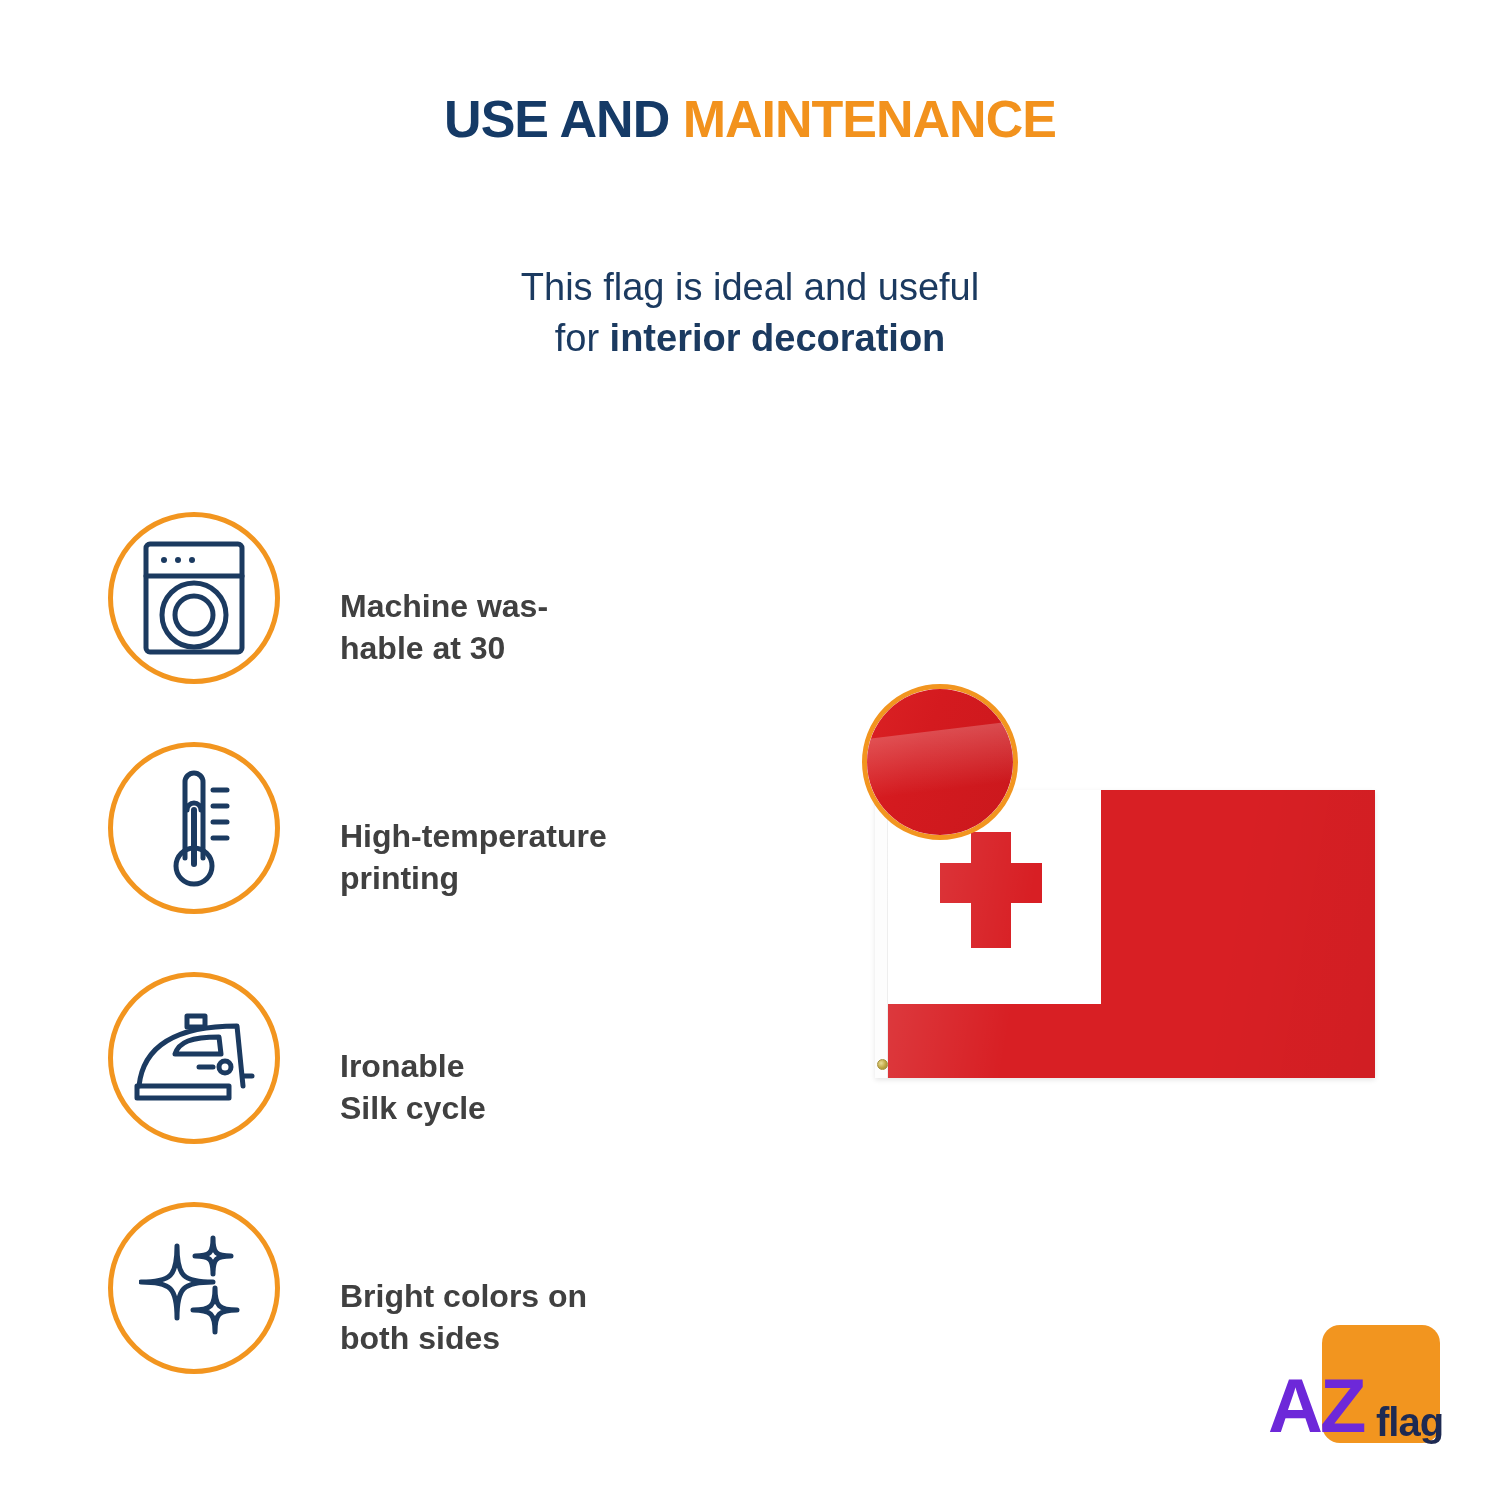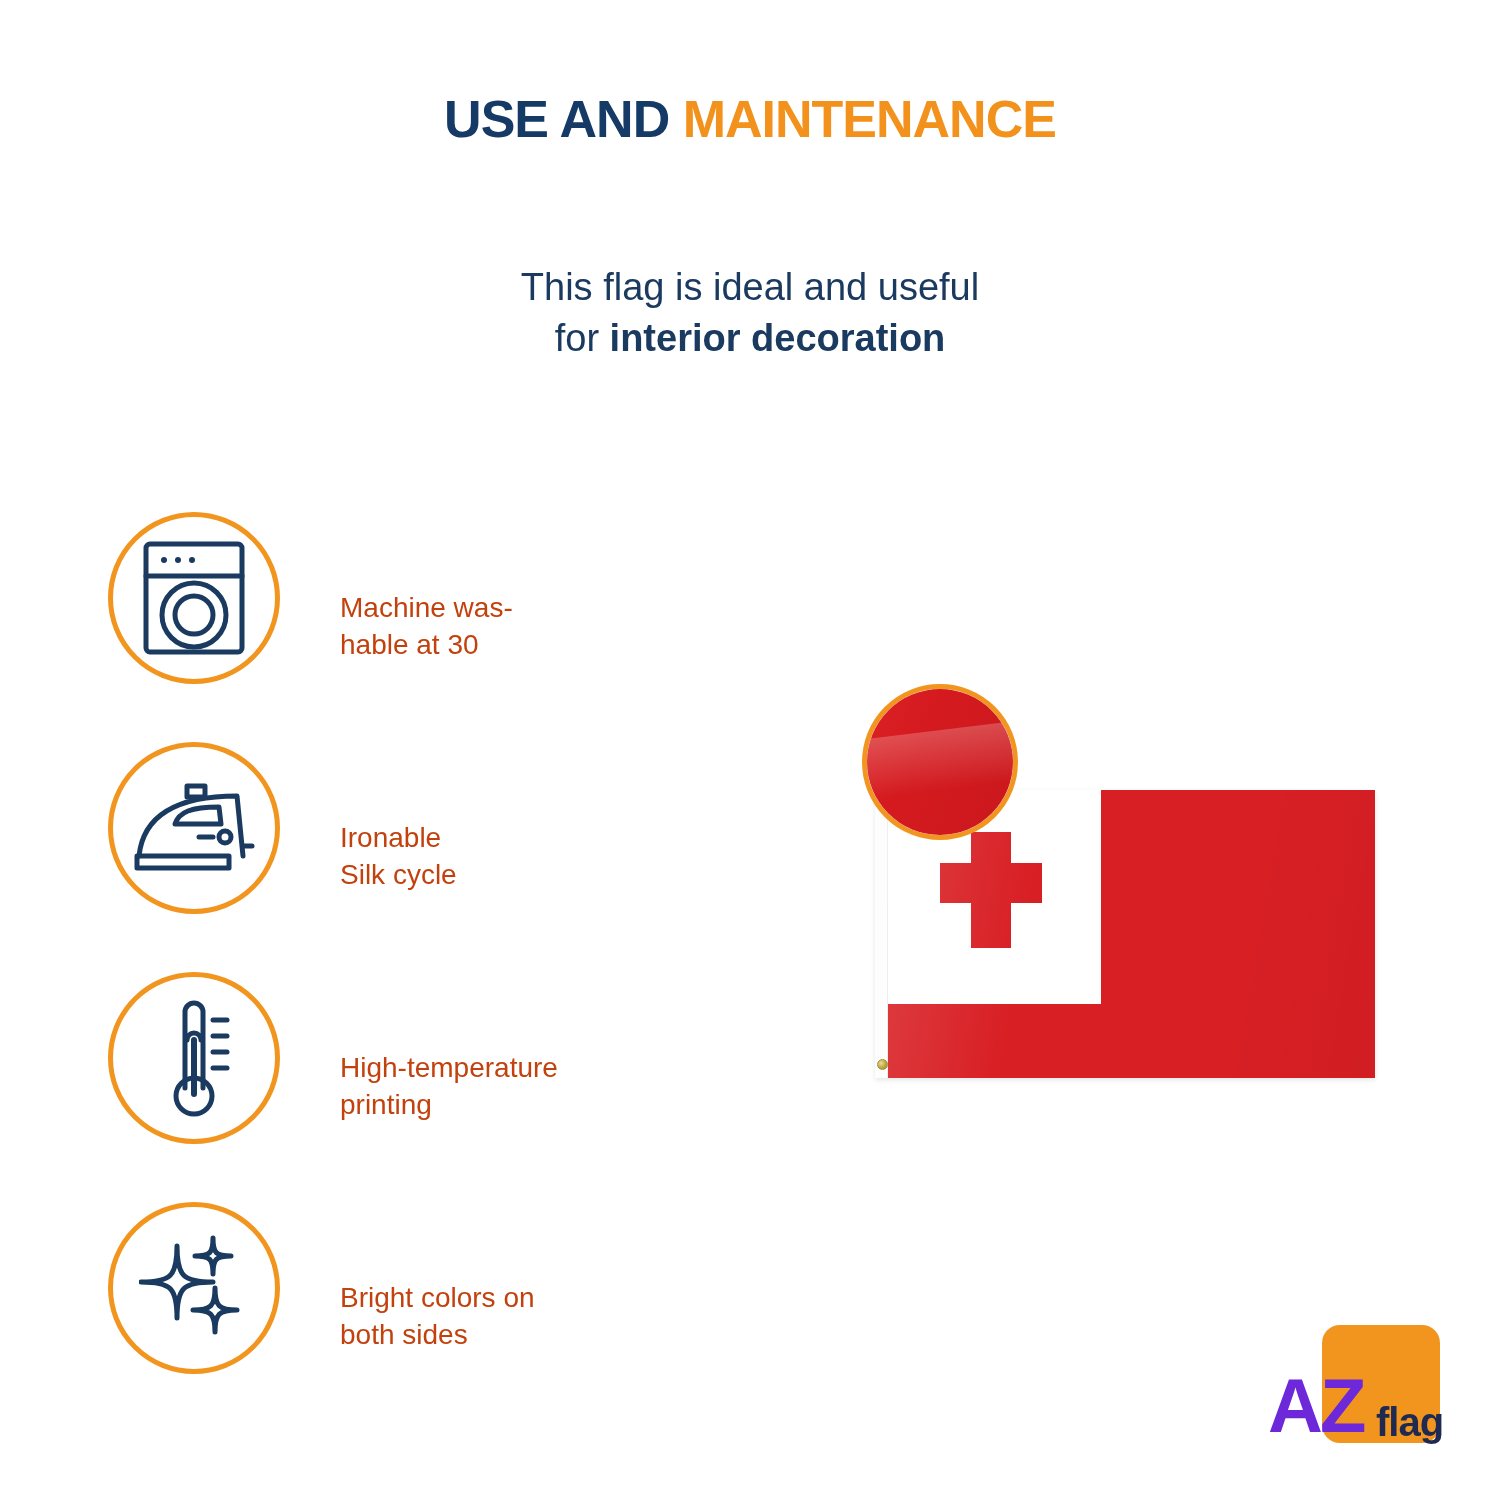--- a/index.html
+++ b/index.html
@@ -75,23 +75,23 @@
     justify-content: center;
   }
   .feature-circle svg {
     display: block;
   }
   .feature-text {
     position: absolute;
     left: 232px;
     top: 50%;
     transform: translateY(-50%);
-    color: #c2410c;
-    font-size: 28px;
-    font-weight: 400;
+    color: #404040;
+    font-size: 32px;
+    font-weight: 700;
     line-height: 1.32;
     white-space: pre-line;
   }
 
   
   .flag-wrap {
     position: absolute;
     left: 862px;
     top: 684px;
     width: 520px;
@@ -265,38 +265,20 @@
             <circle cx="22" cy="20" r="3" fill="#1B3A60" stroke="none"></circle>
             <circle cx="36" cy="20" r="3" fill="#1B3A60" stroke="none"></circle>
             <circle cx="50" cy="20" r="3" fill="#1B3A60" stroke="none"></circle>
             <circle cx="52" cy="75" r="32"></circle>
             <circle cx="52" cy="75" r="19"></circle>
           </svg>
         </span>
       </div>
       <div class="feature-text">Machine was-
 hable at 30</div>
-    </div>
-
-    <div class="feature">
-      <div class="feature-circle">
-        <span>
-          <svg width="122" height="92" viewBox="0 0 122 92" fill="none" stroke="#1B3A60" stroke-width="5" stroke-linecap="round" stroke-linejoin="round">
-            <path d="M6 74 C10 36 40 14 104 14 L110 74"></path>
-            <rect x="54" y="4" width="18" height="11"></rect>
-            <path d="M42 42 C46 30 58 25 86 25 L88 42 Z"></path>
-            <line x1="66" y1="55" x2="80" y2="55"></line>
-            <circle cx="92" cy="55" r="6"></circle>
-            <line x1="110" y1="64" x2="119" y2="64"></line>
-            <rect x="4" y="74" width="92" height="12"></rect>
-          </svg>
-        </span>
-      </div>
-      <div class="feature-text">Ironable
-Silk cycle</div>
     </div>
 
     <div class="feature">
       <div class="feature-circle">
         <span>
           <svg width="74" height="124" viewBox="0 0 74 124" fill="none" stroke="#1B3A60" stroke-width="5" stroke-linecap="round" stroke-linejoin="round">
             <path d="M28 92 V16 a9 9 0 0 1 18 0 V92"></path>
             <circle cx="37" cy="100" r="18"></circle>
             <path d="M37 98 V44" stroke-width="6"></path>
             <path d="M30 44 a7 7 0 0 1 14 0"></path>
@@ -307,20 +289,38 @@
           </svg>
         </span>
       </div>
       <div class="feature-text">High-temperature
 printing</div>
     </div>
 
     <div class="feature">
       <div class="feature-circle">
         <span>
+          <svg width="122" height="92" viewBox="0 0 122 92" fill="none" stroke="#1B3A60" stroke-width="5" stroke-linecap="round" stroke-linejoin="round">
+            <path d="M6 74 C10 36 40 14 104 14 L110 74"></path>
+            <rect x="54" y="4" width="18" height="11"></rect>
+            <path d="M42 42 C46 30 58 25 86 25 L88 42 Z"></path>
+            <line x1="66" y1="55" x2="80" y2="55"></line>
+            <circle cx="92" cy="55" r="6"></circle>
+            <line x1="110" y1="64" x2="119" y2="64"></line>
+            <rect x="4" y="74" width="92" height="12"></rect>
+          </svg>
+        </span>
+      </div>
+      <div class="feature-text">Ironable
+Silk cycle</div>
+    </div>
+
+    <div class="feature">
+      <div class="feature-circle">
+        <span>
           <svg width="110" height="112" viewBox="0 0 110 112" fill="none" stroke="#1B3A60" stroke-width="5" stroke-linecap="round" stroke-linejoin="round">
             <path d="M38 14 C38 44 44 50 74 50 C44 50 38 56 38 86 C38 56 32 50 2 50 C32 50 38 44 38 14 Z"></path>
             <path d="M74 6 C74 21 77 24 92 24 C77 24 74 27 74 42 C74 27 71 24 56 24 C71 24 74 21 74 6 Z"></path>
             <path d="M76 56 C76 74 80 78 98 78 C80 78 76 82 76 100 C76 82 72 78 54 78 C72 78 76 74 76 56 Z"></path>
           </svg>
         </span>
       </div>
       <div class="feature-text">Bright colors on
 both sides</div>
     </div>

